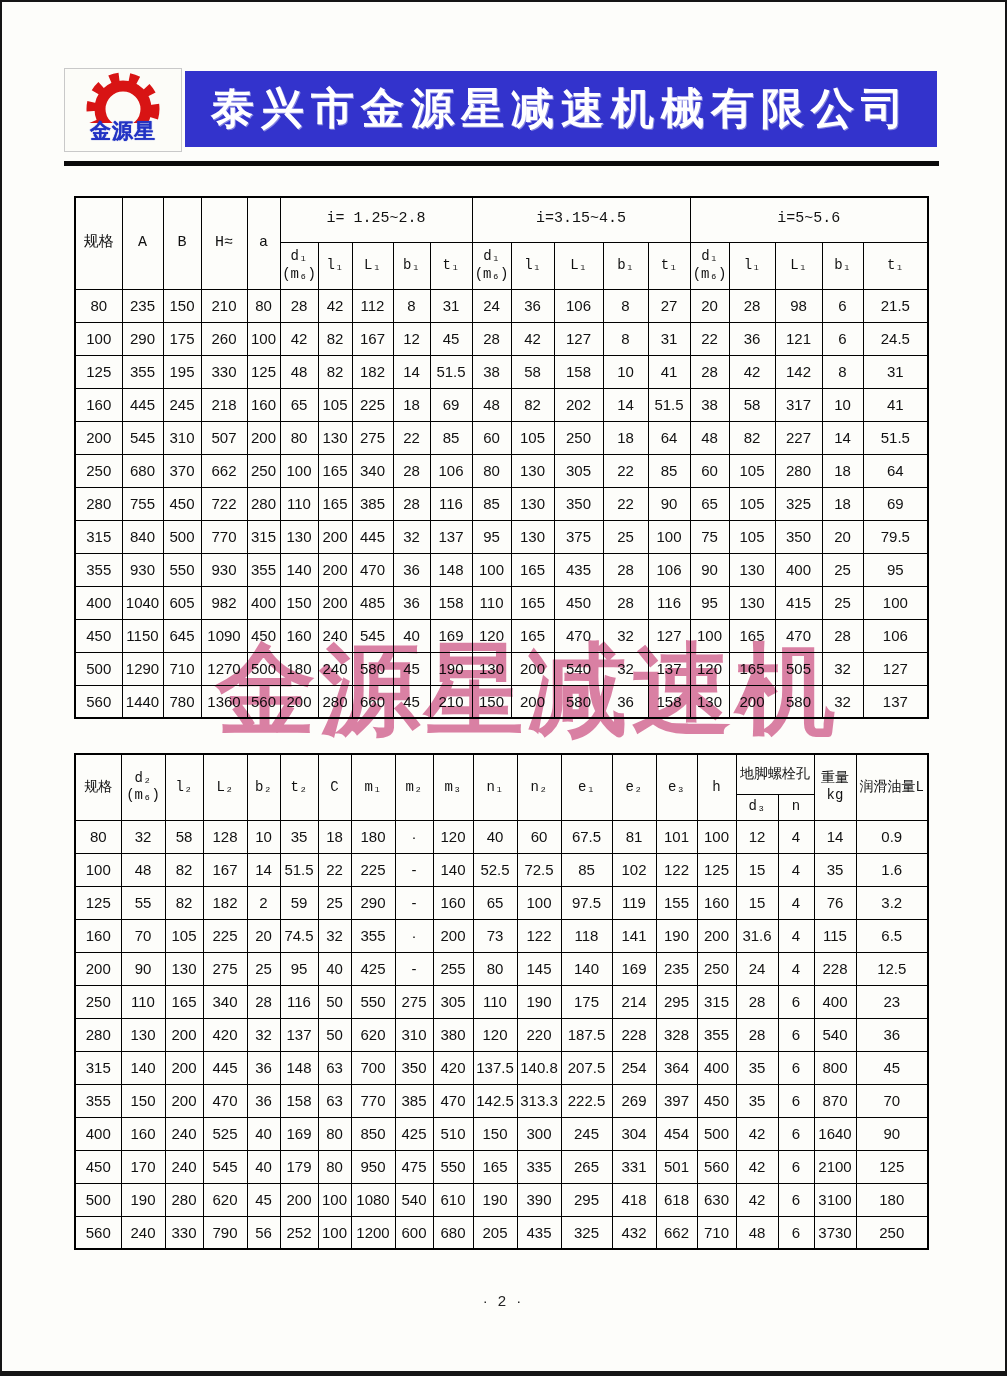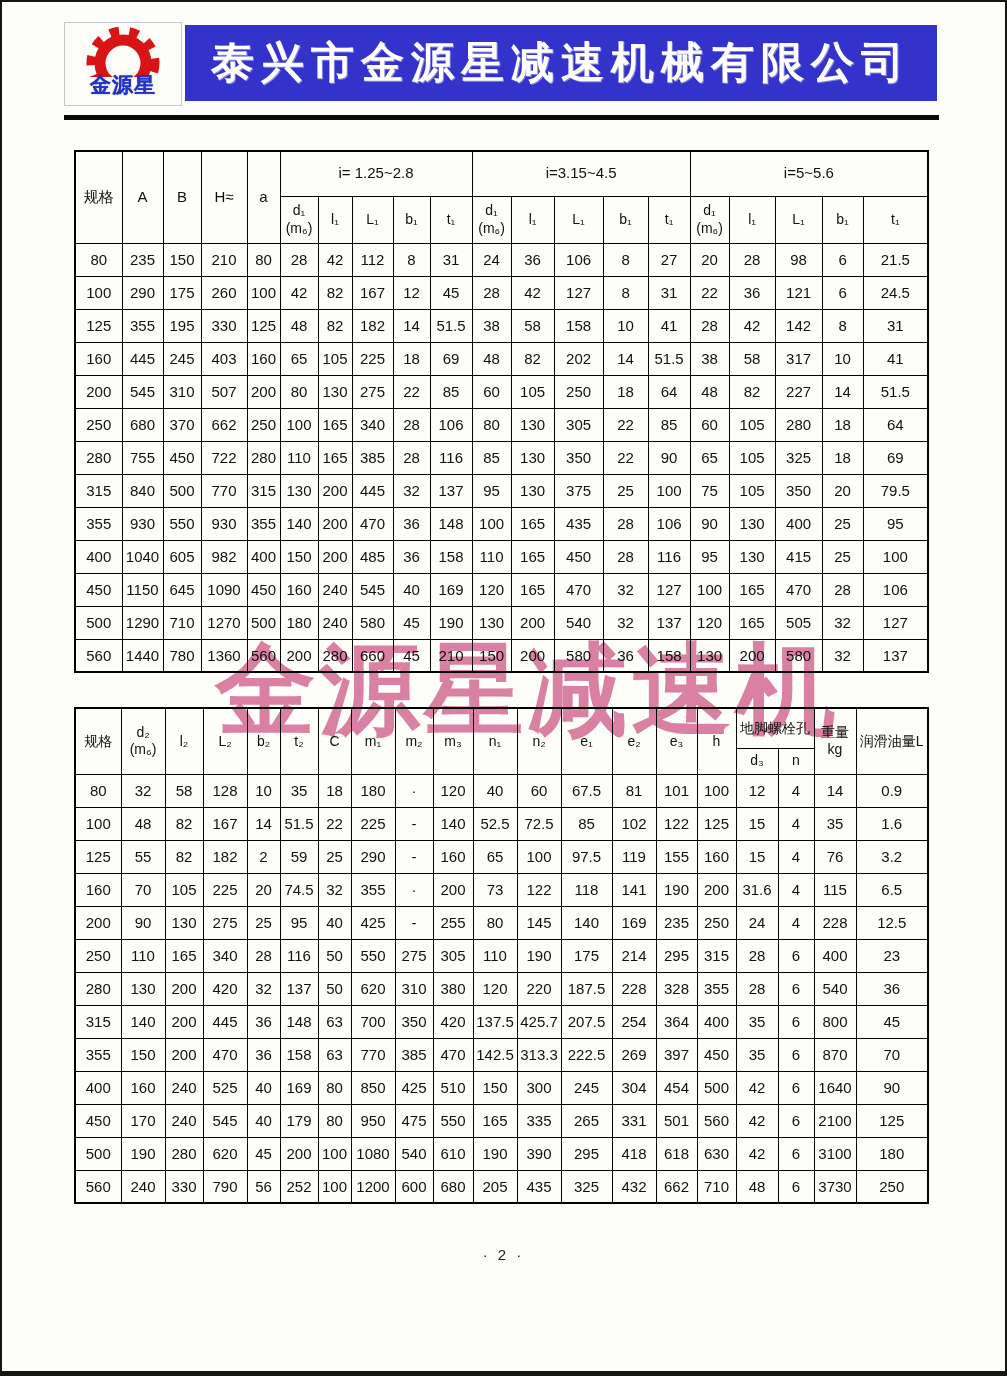--- a/index.html
+++ b/index.html
@@ -8,21 +8,21 @@
     width:1007px; height:1376px;
     font-family:"Liberation Sans", sans-serif;
     color:#111;
   }
   .page {
     position:relative;
     width:1007px; height:1376px;
     background:#fdfdfa;
     border:2px solid #151515;
     border-bottom:5px solid #151515;
-    padding-top:20px;
+    padding-top:66px;
     overflow:hidden;
   }
   
   .header { display:flex; align-items:stretch; margin:0 68px 0 62px; gap:3px; }
   .logo {
     width:118px; height:84px;
     border:1px solid #c9c9c9;
     background:#fcfcf8;
     text-align:center; overflow:hidden;
     flex:0 0 auto;
@@ -54,21 +54,21 @@
   }
   .t1 { margin-top:30px; }
   .t2 { margin-top:34px; }
   th, td {
     border:1px solid #000;
     text-align:center; vertical-align:middle;
     font-weight:normal;
     overflow:hidden;
   }
   th {
-    font-family:Liberation Sans, sans-serif;
+    font-family:Liberation Mono, monospace;
     font-size:14px; line-height:1.25;
     white-space:pre-line;
   }
   td { font-size:15px; height:33px; font-family:"Liberation Sans","DejaVu Sans",sans-serif; }
   .t1 thead tr.grp th { height:45px; font-size:15px; }
   .t1 thead tr.sub th { height:47px; }
   .t2 thead tr.main th { height:40px; font-size:14px; }
   .t2 thead tr.sub2 th { height:26px; }
 
   
@@ -224,21 +224,21 @@
           <td>28</td>
           <td>42</td>
           <td>142</td>
           <td>8</td>
           <td>31</td>
         </tr>
         <tr>
           <td>160</td>
           <td>445</td>
           <td>245</td>
-          <td>403</td>
+          <td>218</td>
           <td>160</td>
           <td>65</td>
           <td>105</td>
           <td>225</td>
           <td>18</td>
           <td>69</td>
           <td>48</td>
           <td>82</td>
           <td>202</td>
           <td>14</td>
@@ -664,21 +664,21 @@
           <td>140</td>
           <td>200</td>
           <td>445</td>
           <td>36</td>
           <td>148</td>
           <td>63</td>
           <td>700</td>
           <td>350</td>
           <td>420</td>
           <td>137.5</td>
-          <td>425.7</td>
+          <td>140.8</td>
           <td>207.5</td>
           <td>254</td>
           <td>364</td>
           <td>400</td>
           <td>35</td>
           <td>6</td>
           <td>800</td>
           <td>45</td>
         </tr>
         <tr>

